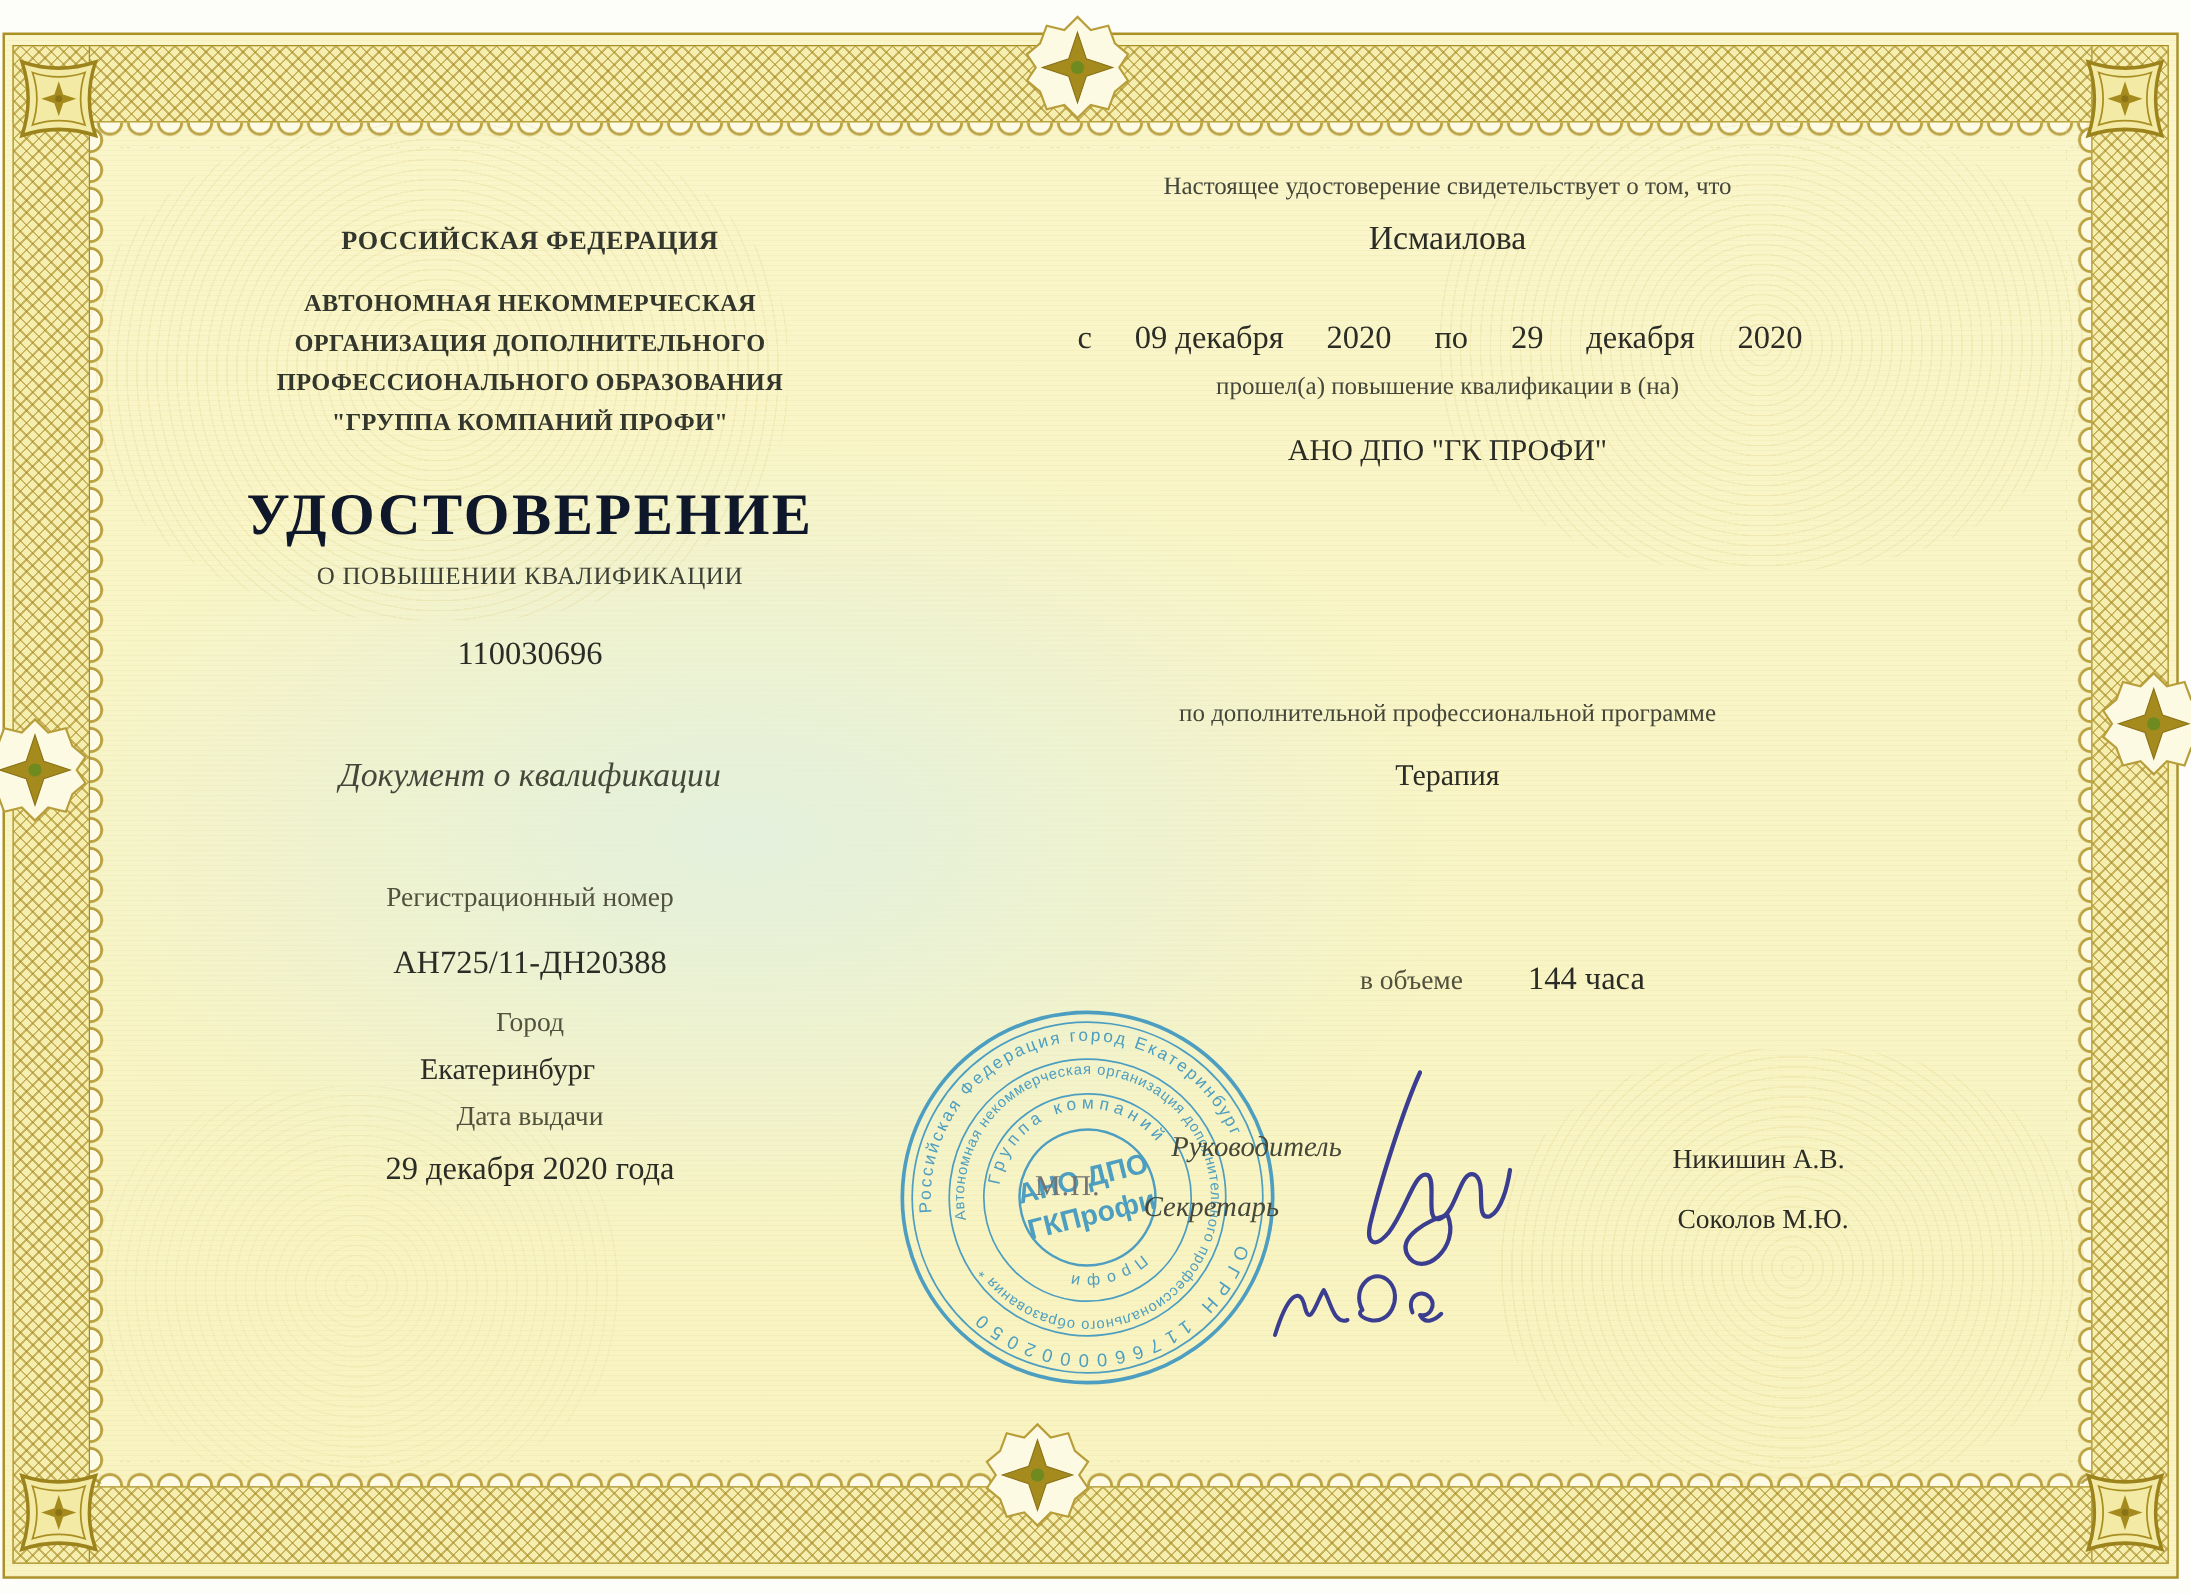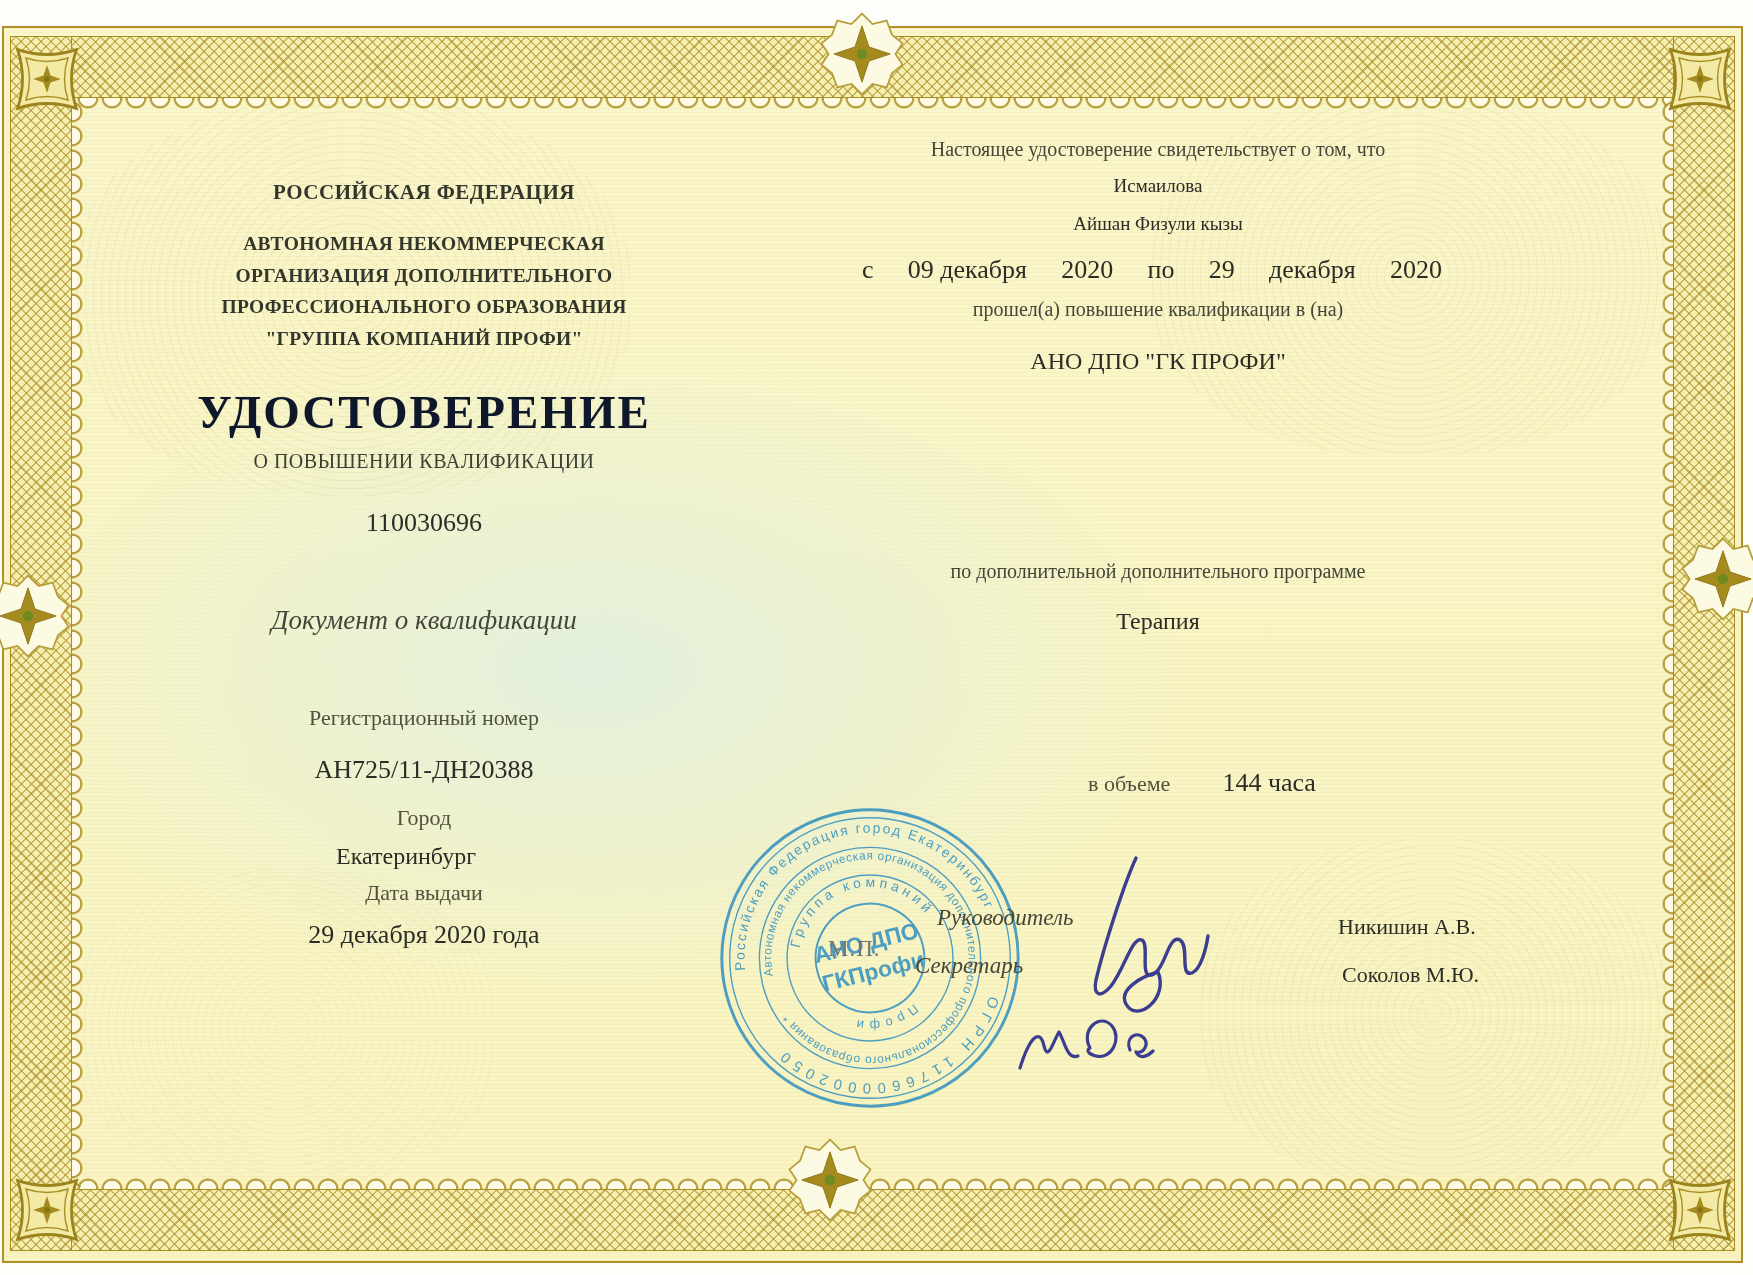--- a/index.html
+++ b/index.html
@@ -41,21 +41,21 @@
   .country{font-size:21px;font-weight:bold;letter-spacing:.5px;}
   .orgname{font-size:19.5px;font-weight:bold;line-height:1.62;letter-spacing:.3px;}
   .title{font-size:47px;font-weight:bold;letter-spacing:2px;color:#0f172a;}
   .subtitle{font-size:20px;letter-spacing:.5px;color:#3c3f34;}
   .num{font-size:26px;}
   .doctype{font-size:27px;font-style:italic;color:#45473a;}
   .small-label{font-size:22px;}
   .big-val{font-size:26px;}
   .mid-val{font-size:24px;}
   .intro{font-size:20px;color:#44463a;}
-  .fio{font-size:19px;color:#2b2c26;}
+  .fio{font-size:27px;color:#2b2c26;}
   .dates{display:flex;justify-content:space-between;font-size:26px;color:#2b2c26;}
   .sig-label{font-size:23px;font-style:italic;color:#45473a;}
   .sig-name{font-size:22px;color:#2b2c26;}
   .mp{font-size:23px;color:#737373;letter-spacing:1px;}
   .stamp{position:absolute;left:712px;top:800px;width:316px;height:316px;transform:rotate(-14deg);opacity:.92;}
   .stamp text{font-family:"Liberation Sans","DejaVu Sans",sans-serif;fill:#3f97c0;}
   .sig-svg{position:absolute;}
 </style>
 </head>
 <body>
@@ -131,35 +131,34 @@
   <div class="abs ctr doctype" style="left:184px;top:605px;width:480px;">Документ о квалификации</div>
   <div class="abs ctr small-label label" style="left:204px;top:705px;width:440px;">Регистрационный номер</div>
   <div class="abs ctr big-val value" style="left:204px;top:755px;width:440px;">АН725/11-ДН20388</div>
   <div class="abs ctr small-label label" style="left:204px;top:805px;width:440px;">Город</div>
   <div class="abs ctr mid-val value" style="left:186px;top:843px;width:440px;">Екатеринбург</div>
   <div class="abs ctr small-label label" style="left:204px;top:880px;width:440px;">Дата выдачи</div>
   <div class="abs ctr big-val value" style="left:204px;top:920px;width:440px;">29 декабря 2020 года</div>
 
   <div class="abs ctr intro" style="left:848px;top:138px;width:620px;">Настоящее удостоверение свидетельствует о том, что</div>
   <div class="abs ctr fio" style="left:848px;top:175px;width:620px;">Исмаилова</div>
-  <div class="abs ctr fio" style="left:848px;top:213px;width:620px;">Айшан Физули кызы</div>
 
   <div class="abs dates" style="left:862px;top:255px;width:580px;">
     <span>с</span>
     <span>09 декабря</span>
     <span>2020</span>
     <span>по</span>
     <span>29</span>
     <span>декабря</span>
     <span>2020</span>
   </div>
 
   <div class="abs ctr intro" style="left:848px;top:298px;width:620px;">прошел(а) повышение квалификации в (на)</div>
   <div class="abs ctr mid-val value" style="left:848px;top:348px;width:620px;">АНО ДПО "ГК ПРОФИ"</div>
-  <div class="abs ctr intro" style="left:848px;top:560px;width:620px;">по дополнительной дополнительного программе</div>
+  <div class="abs ctr intro" style="left:848px;top:560px;width:620px;">по дополнительной профессиональной программе</div>
   <div class="abs ctr mid-val value" style="left:848px;top:608px;width:620px;">Терапия</div>
 
   <div class="abs" style="left:848px;top:768px;width:620px;display:flex;padding-left:240px;gap:52px;box-sizing:border-box;align-items:baseline;">
     <span class="small-label label">в объеме</span>
     <span class="big-val value">144 часа</span>
   </div>
 
   <svg class="stamp" viewBox="0 0 320 320">
     <defs>
       <path id="arcOuterTop" d="M 33 160 A 127 127 0 0 1 287 160" fill="none"></path>

